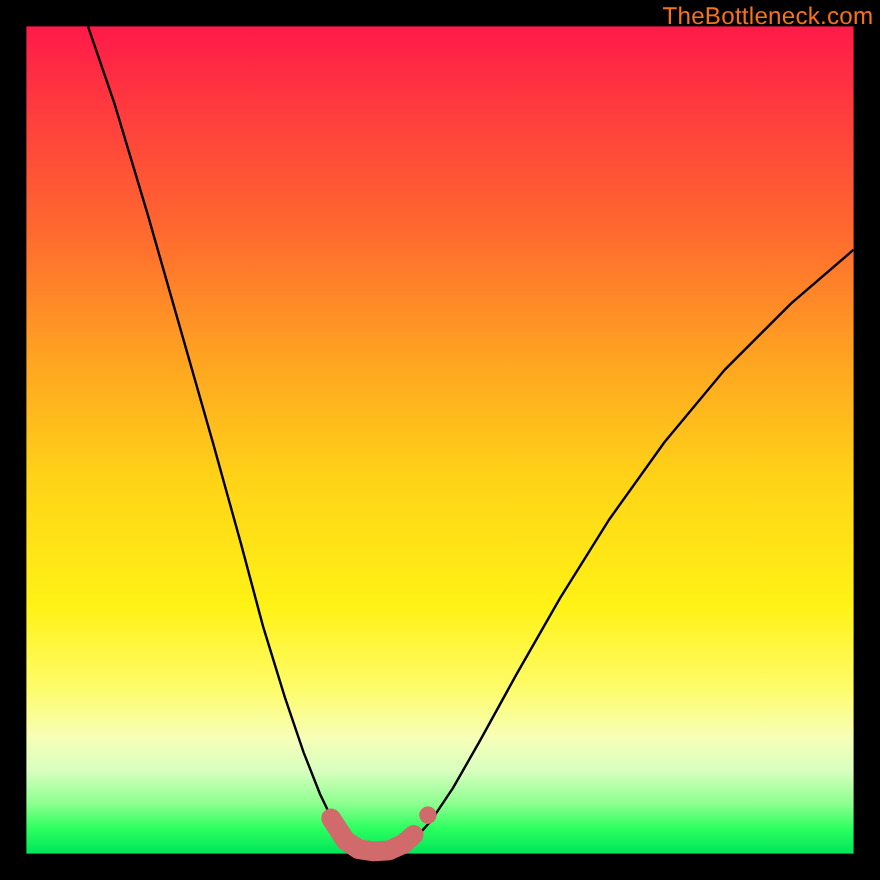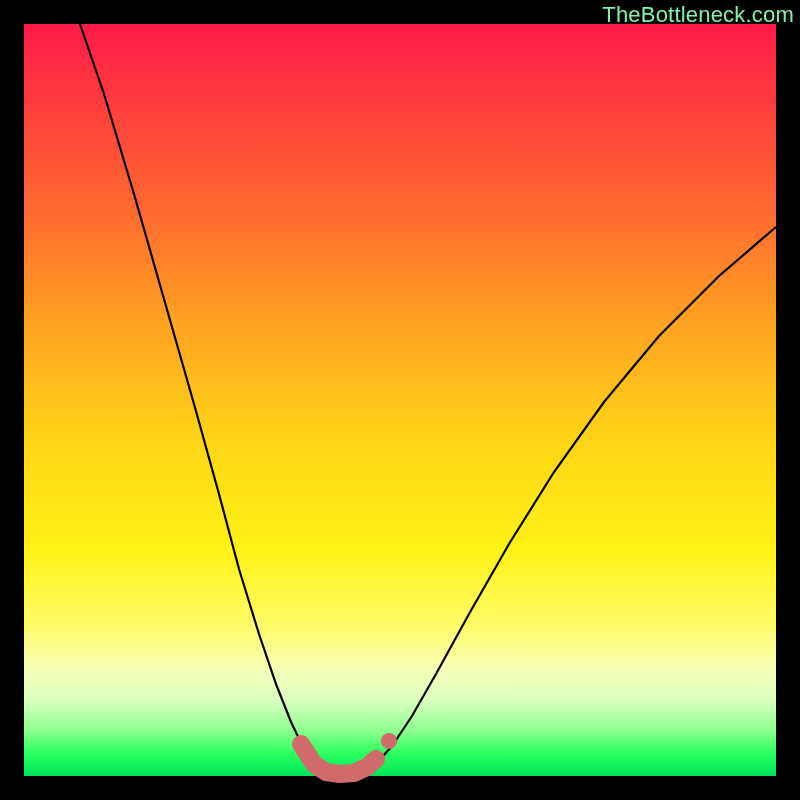--- a/index.html
+++ b/index.html
@@ -24,21 +24,21 @@
     left: 0;
     top: 0;
     width: 752px;
     height: 752px;
     
   }
   .watermark {
     position: absolute;
     top: 2px;
     right: 6px;
-    color: #86efac;
+    color: #f97316;
     font-size: 22px;
     font-weight: 500;
     letter-spacing: 0.2px;
     user-select: none;
   }
   svg.curve {
     position: absolute;
     left: 0;
     top: 0;
     width: 752px;

